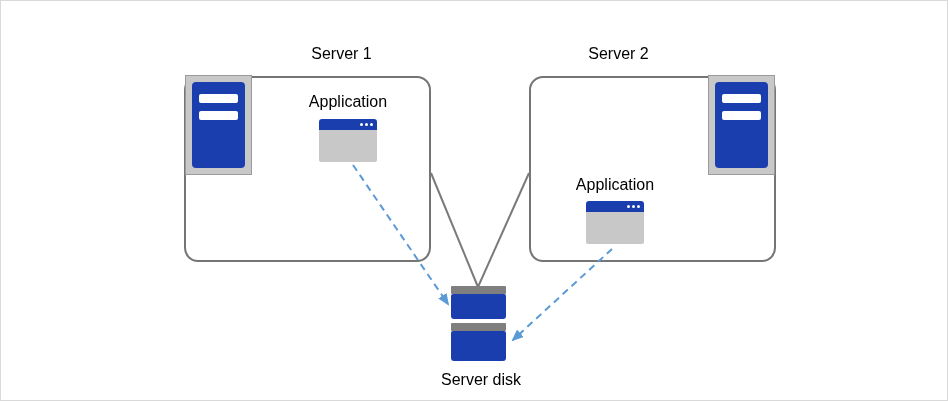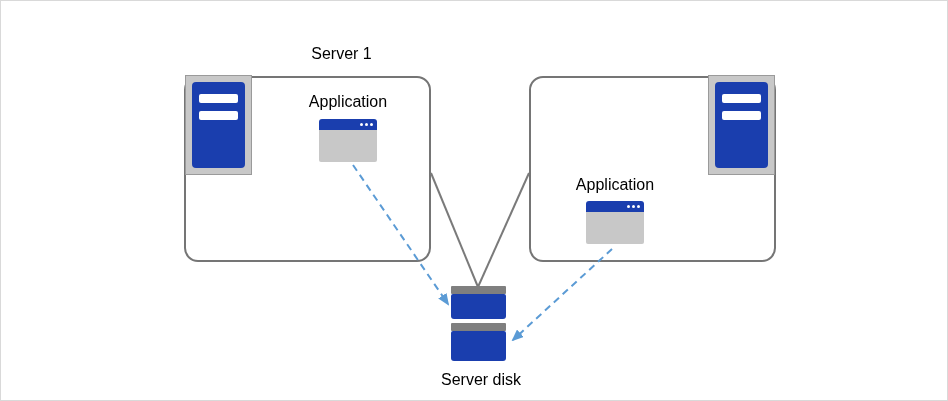--- a/index.html
+++ b/index.html
@@ -131,20 +131,21 @@
 </style>
 </head>
 <body>
 
 <div class="canvas">
 
   <div class="server-box" style="left:183px; top:75px;"></div>
   <div class="server-box" style="left:528px; top:75px;"></div>
 
   <div class="label" style="left:251px; top:43px; width:179px;">Server 1</div>
+  <div class="label" style="left:528px; top:43px; width:179px;">Server 2</div>
 
   <svg class="overlay" width="948" height="401" viewBox="0 0 948 401">
     <defs>
       <marker id="arrowhead" markerUnits="userSpaceOnUse" markerWidth="12" markerHeight="10" refX="10" refY="5" orient="auto">
         <path class="arrowhead-shape" d="M0,0 L12,5 L0,10 Z"></path>
       </marker>
     </defs>
     <path class="connector" d="M430,172 L477,286"></path>
     <path class="connector" d="M528,172 L477,286"></path>
     <path class="flow-arrow" d="M352,164 L447,303" marker-end="url(#arrowhead)"></path>

